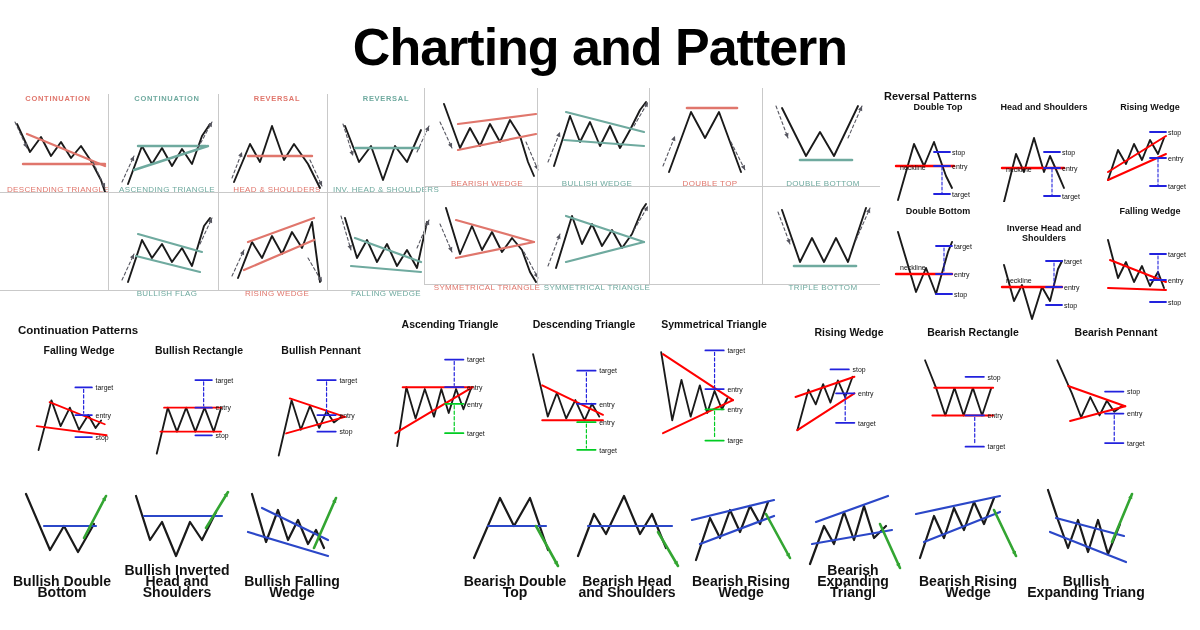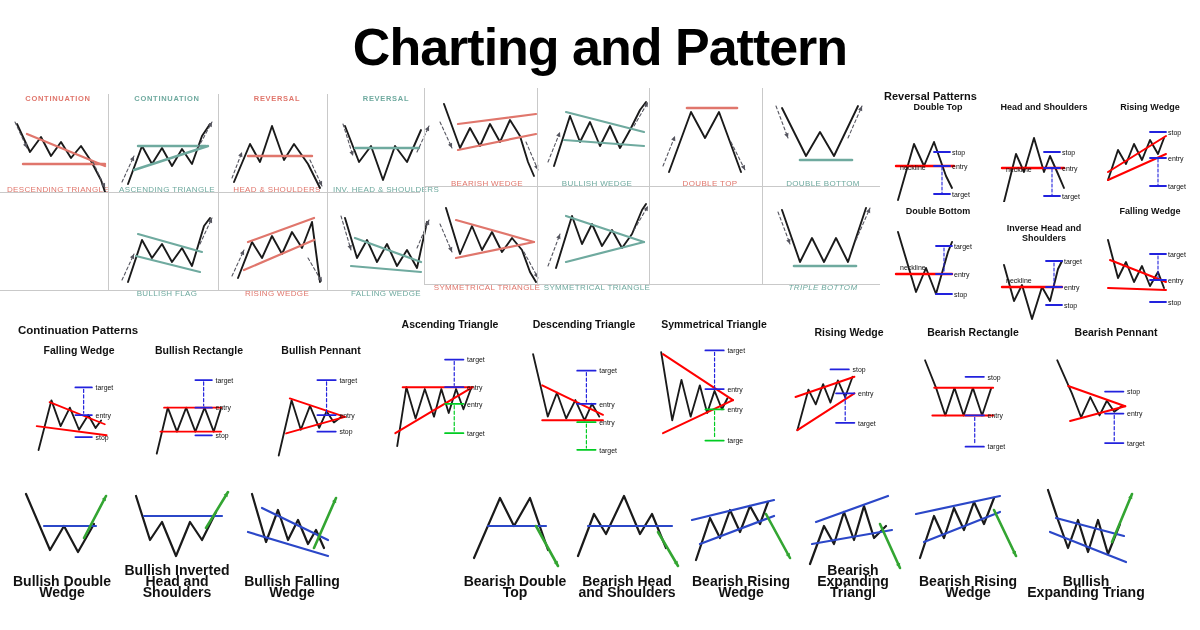--- a/index.html
+++ b/index.html
@@ -241,21 +241,21 @@
             <polyline points="16,74 32,22 42,50 52,30 62,52 72,36 82,54 92,40 102,16 106,10" fill="none" stroke="#1a1a1a" stroke-width="1.9" stroke-linecap="round" stroke-linejoin="round"></polyline>
             <line x1="26" y1="22" x2="104" y2="48" stroke="#6faa9f" stroke-width="2.2" stroke-linecap="round"></line>
             <line x1="26" y1="68" x2="104" y2="48" stroke="#6faa9f" stroke-width="2.2" stroke-linecap="round"></line>
             <line x1="8" y1="72" x2="20" y2="40" stroke="#55555f" stroke-width="1.1" stroke-linecap="round" stroke-dasharray="3,2.6"></line>
             <polygon points="20,40 20.473734743450184,45.17837574851885 16.238117166867603,43.59001915730038" fill="#55555f"></polygon>
             <line x1="94" y1="36" x2="108" y2="12" stroke="#55555f" stroke-width="1.1" stroke-linecap="round" stroke-dasharray="3,2.6"></line>
             <polygon points="108,12 107.59442519967145,17.184159438263684 103.68699906944515,14.904827528965008" fill="#55555f"></polygon>
           </g>
         </svg>
       </div>
-      <div class="cellA" style="left: 766px; top: 104px; width: 114px; height: 100px; font-style: italic;">
+      <div class="cellA" style="left: 766px; top: 104px; width: 114px; height: 100px;">
         <div class="cap" style="color: rgb(111, 170, 159);">TRIPLE BOTTOM</div>
         <svg width="114" height="100" viewBox="0 0 114 100" style="pointer-events: none;">
           <g transform="translate(0,2)">
             <polyline points="16,16 34,68 46,44 58,68 70,44 82,68 100,14" fill="none" stroke="#1a1a1a" stroke-width="1.9" stroke-linecap="round" stroke-linejoin="round"></polyline>
             <line x1="28" y1="72" x2="90" y2="72" stroke="#6faa9f" stroke-width="2.6" stroke-linecap="round"></line>
             <line x1="12" y1="18" x2="24" y2="50" stroke="#55555f" stroke-width="1.1" stroke-linecap="round" stroke-dasharray="3,2.6"></line>
             <polygon points="24,50 20.238117166867603,46.40998084269962 24.473734743450184,44.82162425148115" fill="#55555f"></polygon>
             <line x1="90" y1="46" x2="104" y2="14" stroke="#55555f" stroke-width="1.1" stroke-linecap="round" stroke-dasharray="3,2.6"></line>
             <polygon points="104,14 104.19541967558999,19.19632669781186 100.0510522847312,17.383165964311143" fill="#55555f"></polygon>
           </g>
@@ -541,21 +541,21 @@
             <line x1="62" y1="112" x2="82" y2="112" stroke="#2222dd" stroke-width="1.9" stroke-linecap="round"></line>
             <text x="86" y="115" class="lbl" text-anchor="start">target</text>
             <line x1="72" y1="82" x2="72" y2="110" stroke="#2222dd" stroke-width="1.3" stroke-linecap="round" stroke-dasharray="3.5,2.5"></line>
           </g>
         </svg>
       </div>
     </div>
 
   <div id="secD">
       <div class="cellD" style="left: 6px; top: 0px; width: 112px; height: 120px;">
-        <div class="cap">Bullish Double Wedge</div>
+        <div class="cap">Bullish Double Bottom</div>
         <svg width="112" height="100" viewBox="0 0 112 100">
           <g transform="translate(0,4)">
             <polyline points="20,12 44,68 58,44 72,70 88,42" fill="none" stroke="#1a1a1a" stroke-width="2.2" stroke-linecap="round" stroke-linejoin="round"></polyline>
             <line x1="38" y1="44" x2="90" y2="44" stroke="#2b47c8" stroke-width="2.2" stroke-linecap="round"></line>
             <line x1="78" y1="56" x2="100" y2="14" stroke="#33a532" stroke-width="2.6" stroke-linecap="round"></line>
             <polygon points="100,14 99.83096065187678,19.197251744796098 95.82377630836946,17.098250422006547" fill="#33a532"></polygon>
           </g>
         </svg>
       </div>
       <div class="cellD" style="left: 118px; top: 0px; width: 118px; height: 120px;">

